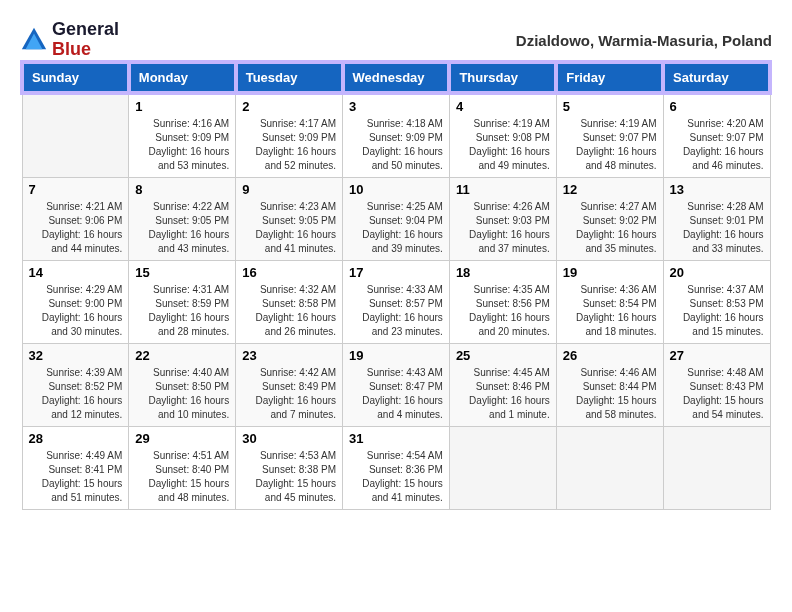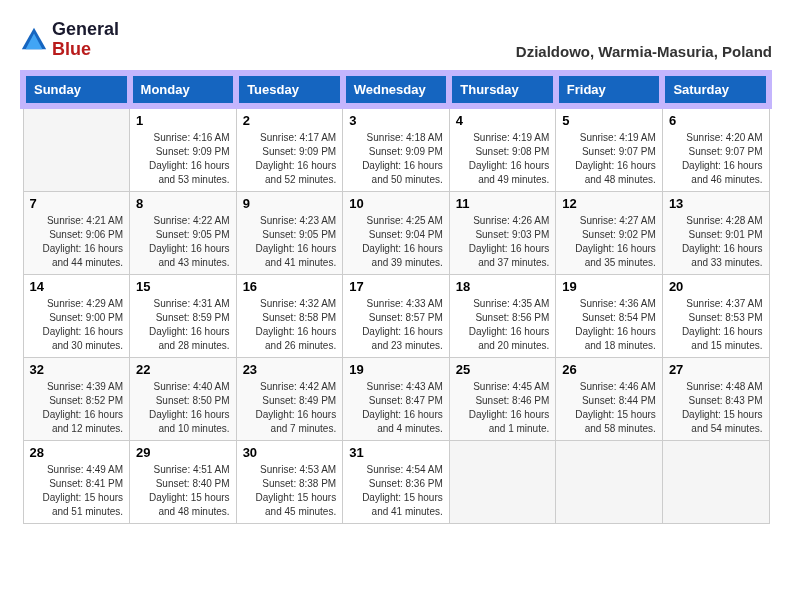--- a/index.html
+++ b/index.html
@@ -6,22 +6,21 @@
     body {
       font-family: Arial, sans-serif;
       background: #fff;
       width: 792px;
       min-height: 612px;
       padding: 20px;
     }
     .header {
       display: flex;
       justify-content: space-between;
-      align-items: flex-end;
-      margin-bottom: 10px;
+      align-items: center;
     }
     .logo {
       display: flex;
       align-items: center;
       gap: 4px;
     }
     .logo-text {
       display: flex;
       flex-direction: column;
       line-height: 1.1;
@@ -60,21 +59,21 @@
       border-collapse: collapse;
       font-size: 11px;
     }
     thead tr th {
       background-color: #1565c0;
       color: white;
       text-align: left;
       padding: 6px 8px;
       font-size: 13px;
       font-weight: bold;
-      border: 6px solid #c4b5fd;
+      border: 4px solid #c4b5fd;
     }
     tbody tr td {
       border: 1px solid #ccc;
       vertical-align: top;
       padding: 4px 6px;
       width: calc(100% / 7);
       height: 80px;
     }
     .day-number {
       font-weight: bold;

